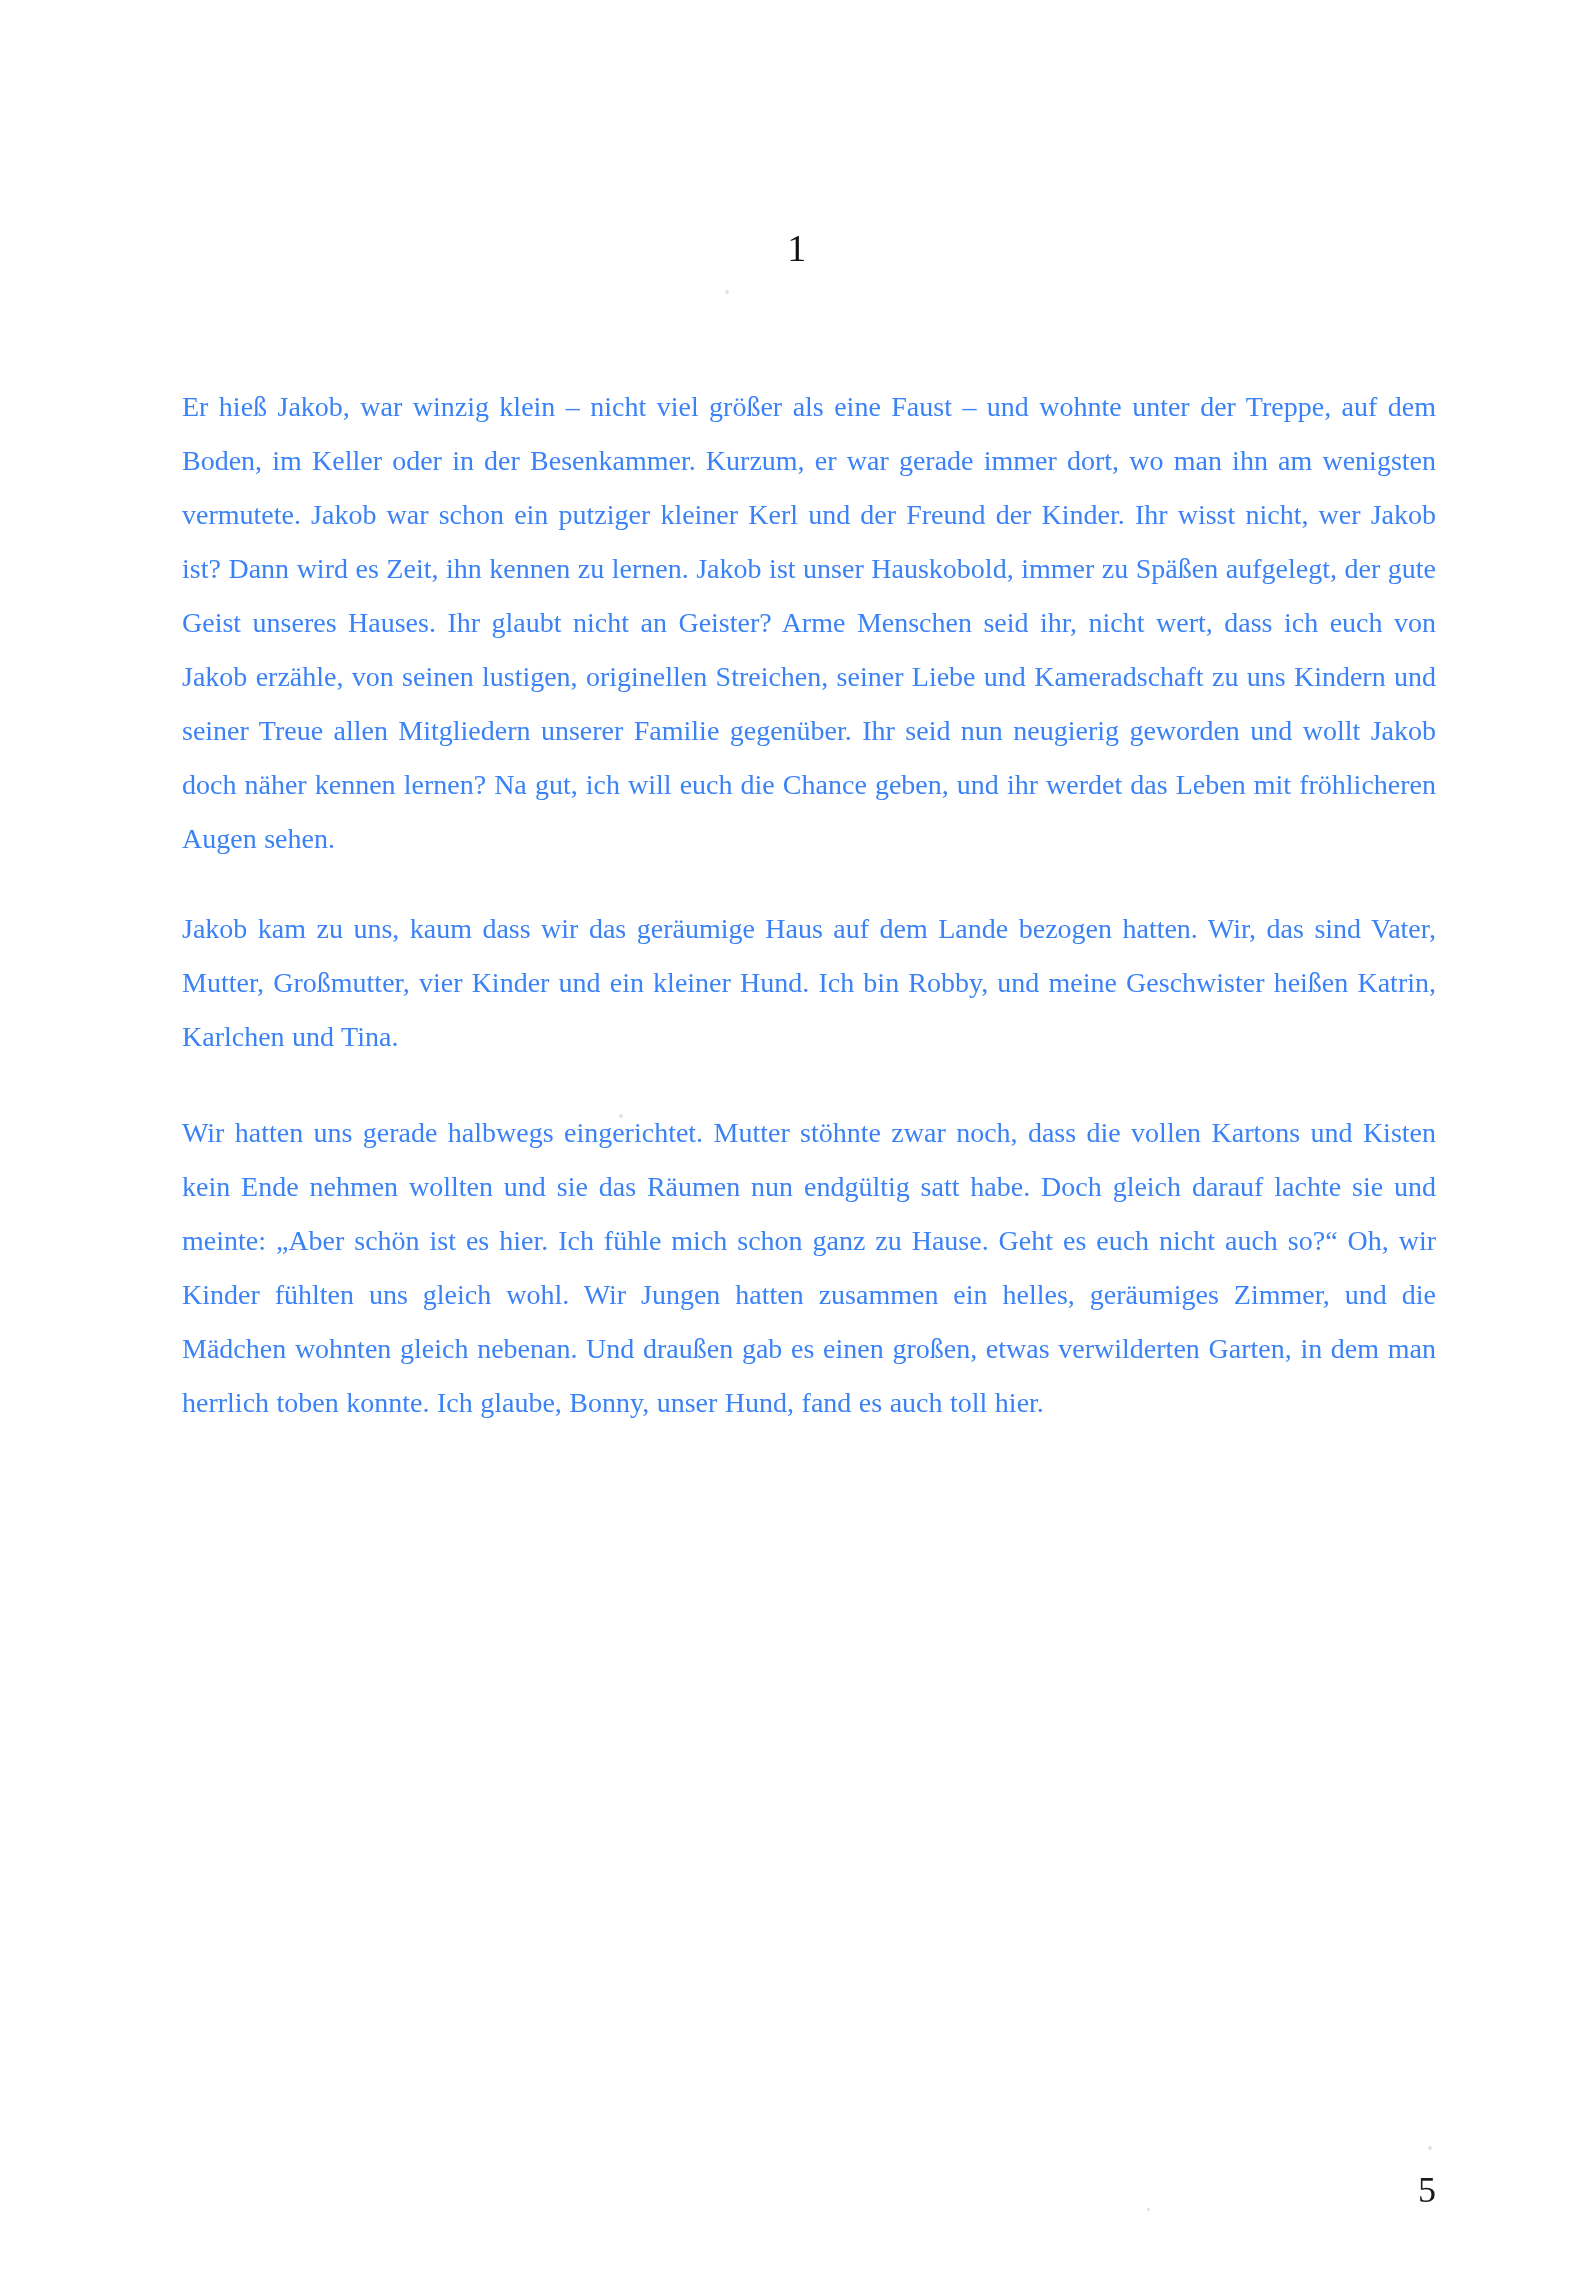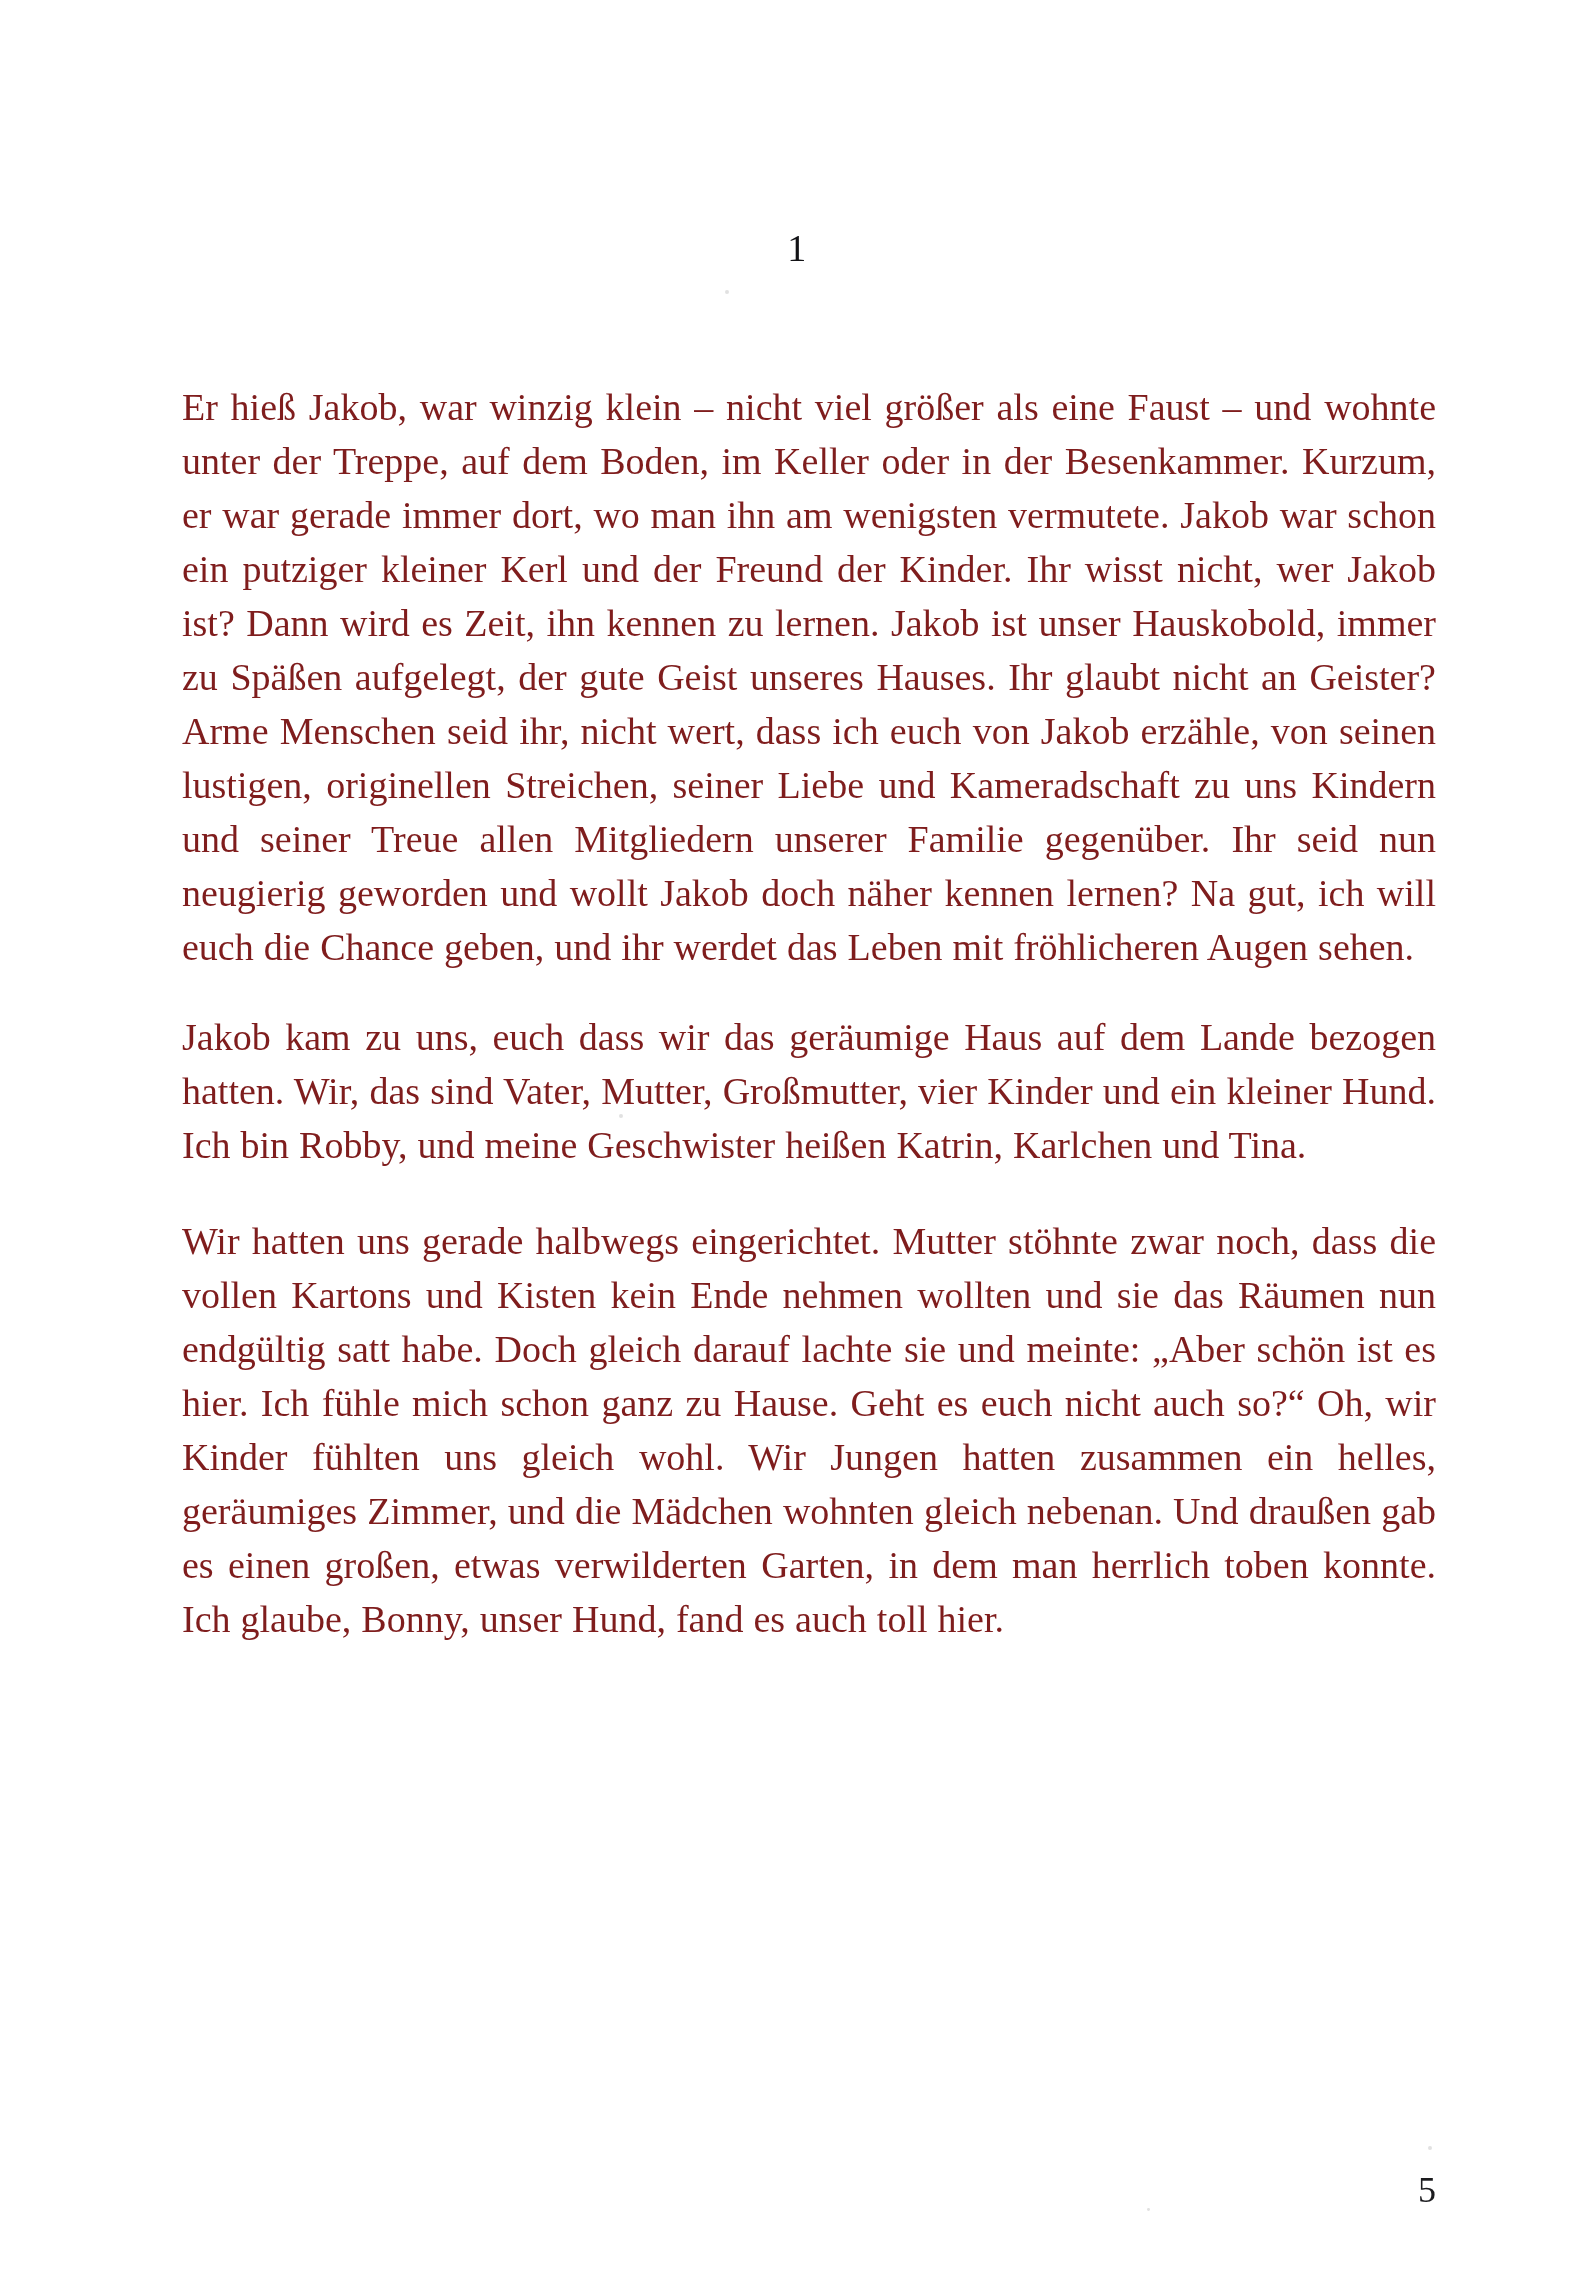--- a/index.html
+++ b/index.html
@@ -36,26 +36,26 @@
   
   .text-block {
     position: absolute;
     top: 380px;
     left: 182px;
     width: 1254px;
   }
 
   .para {
     margin: 0 0 36px 0;
-    font-size: 38px;
+    font-size: 28px;
     line-height: 54px;
     text-align: justify;
     text-align-last: left;
     word-spacing: 0.5px;
-    color: #7f1d1d;
+    color: #3b82f6;
     hyphens: manual;
   }
 
   .para:last-child {
     margin-bottom: 12px;
   }
 
   
   .para.p2 {
     margin-bottom: 42px;
@@ -87,21 +87,21 @@
 </style>
 </head>
 <body>
 
 <div class="page">
 
   <div class="chapter-number">1</div>
 
   <div class="text-block">
     <p class="para p1">Er hieß Jakob, war winzig klein – nicht viel größer als eine Faust – und wohnte unter der Treppe, auf dem Boden, im Keller oder in der Besenkammer. Kurzum, er war gerade immer dort, wo man ihn am wenigsten vermutete. Jakob war schon ein putziger kleiner Kerl und der Freund der Kinder. Ihr wisst nicht, wer Jakob ist? Dann wird es Zeit, ihn kennen zu lernen. Jakob ist unser Hauskobold, immer zu Späßen aufgelegt, der gute Geist unseres Hauses. Ihr glaubt nicht an Geister? Arme Menschen seid ihr, nicht wert, dass ich euch von Jakob erzähle, von seinen lustigen, originellen Streichen, seiner Liebe und Kameradschaft zu uns Kindern und seiner Treue allen Mitgliedern unserer Familie gegenüber. Ihr seid nun neugierig geworden und wollt Jakob doch näher kennen lernen? Na gut, ich will euch die Chance geben, und ihr werdet das Leben mit fröhlicheren Augen sehen.</p>
-    <p class="para p2">Jakob kam zu uns, euch dass wir das geräumige Haus auf dem Lande bezogen hatten. Wir, das sind Vater, Mutter, Großmutter, vier Kinder und ein kleiner Hund. Ich bin Robby, und meine Geschwister heißen Katrin, Karlchen und Tina.</p>
+    <p class="para p2">Jakob kam zu uns, kaum dass wir das geräumige Haus auf dem Lande bezogen hatten. Wir, das sind Vater, Mutter, Großmutter, vier Kinder und ein kleiner Hund. Ich bin Robby, und meine Geschwister heißen Katrin, Karlchen und Tina.</p>
     <p class="para p3">Wir hatten uns gerade halbwegs eingerichtet. Mutter stöhnte zwar noch, dass die vollen Kartons und Kisten kein Ende nehmen wollten und sie das Räumen nun endgültig satt habe. Doch gleich darauf lachte sie und meinte: „Aber schön ist es hier. Ich fühle mich schon ganz zu Hause. Geht es euch nicht auch so?“ Oh, wir Kinder fühlten uns gleich wohl. Wir Jungen hatten zusammen ein helles, geräumiges Zimmer, und die Mädchen wohnten gleich nebenan. Und draußen gab es einen großen, etwas verwilderten Garten, in dem man herrlich toben konnte. Ich glaube, Bonny, unser Hund, fand es auch toll hier.</p>
   </div>
 
   <div class="folio">5</div>
 
   <span class="speckle s1"></span>
   <span class="speckle s2"></span>
   <span class="speckle s3"></span>
   <span class="speckle s4"></span>
 

